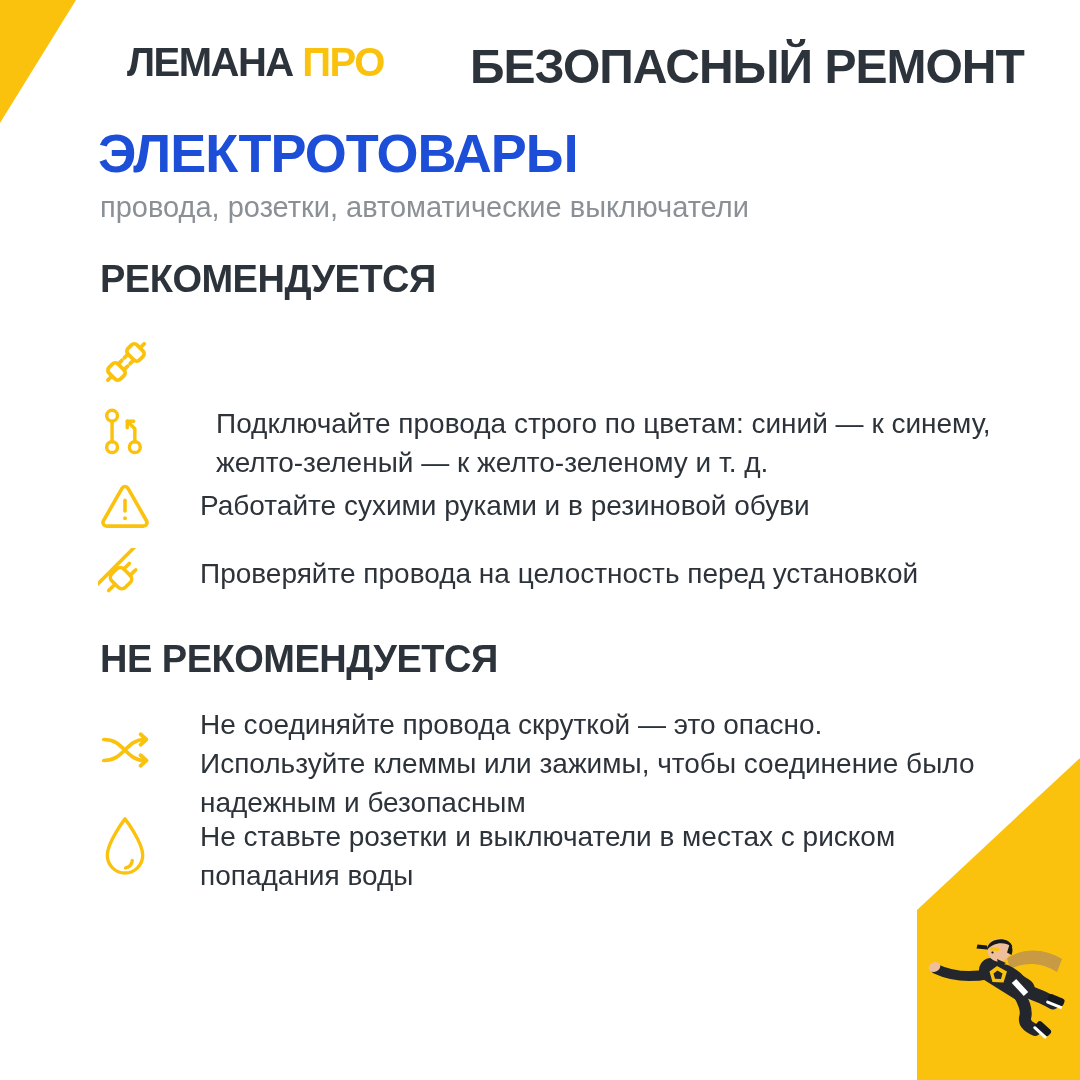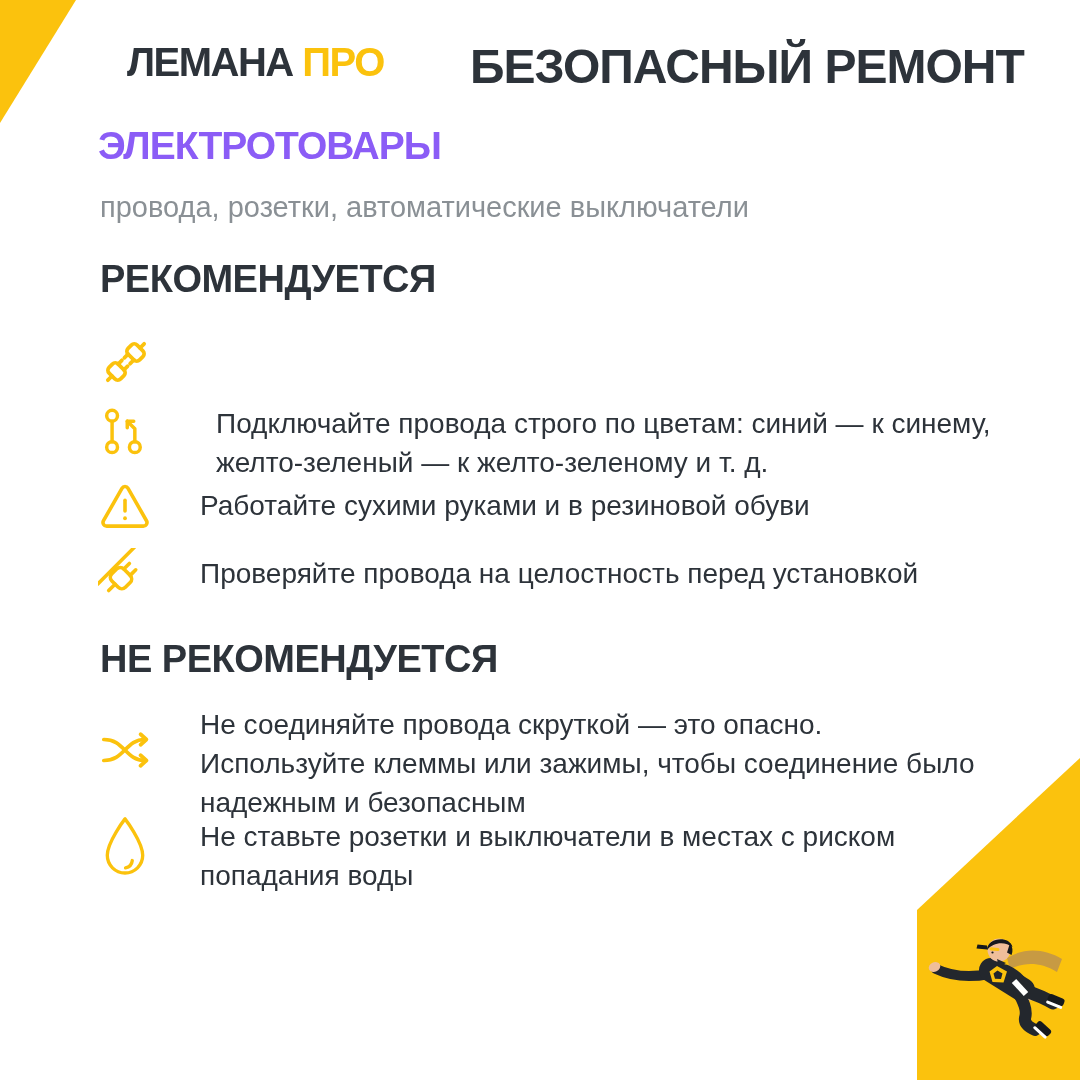--- a/index.html
+++ b/index.html
@@ -14,22 +14,22 @@
     -webkit-clip-path:polygon(100% 0.6%,0 47.5%,0 100%,100% 100%);
     clip-path:polygon(100% 0.6%,0 47.5%,0 100%,100% 100%);}
   .mascot{position:absolute;left:10px;top:178px;}
   
   .logo{position:absolute;left:100px;top:42px;font-size:40px;font-weight:900;
     letter-spacing:-1.5px;line-height:1;white-space:nowrap;margin-left:27px;}
   .logo .accent{color:#fbc20d;}
   .tagline{position:absolute;left:470px;top:43px;font-size:48px;font-weight:900;
     letter-spacing:-1px;line-height:1;white-space:nowrap;color:#2d333a;}
   
-  .page-title{position:absolute;left:98px;top:126px;font-size:39px;font-weight:900;
-    letter-spacing:-1px;line-height:1;color:#8b5cf6;}
+  .page-title{position:absolute;left:98px;top:126px;font-size:54px;font-weight:900;
+    letter-spacing:-1px;line-height:1;color:#1d4ed8;}
   .page-subtitle{position:absolute;left:100px;top:190px;font-size:29px;font-weight:400;
     color:#8a9095;line-height:1.2;}
   
   .section-heading{position:absolute;left:100px;font-size:38px;font-weight:900;
     letter-spacing:-0.5px;line-height:1;color:#2d333a;white-space:nowrap;}
   .sec1{top:260px;} .sec2{top:640px;}
   .item-icon{position:absolute;left:98px;}
   .item-text{position:absolute;left:200px;width:790px;font-size:28px;font-weight:400;
     line-height:39px;color:#2d333a;white-space:pre-line;}
   svg.ic{display:block;}

